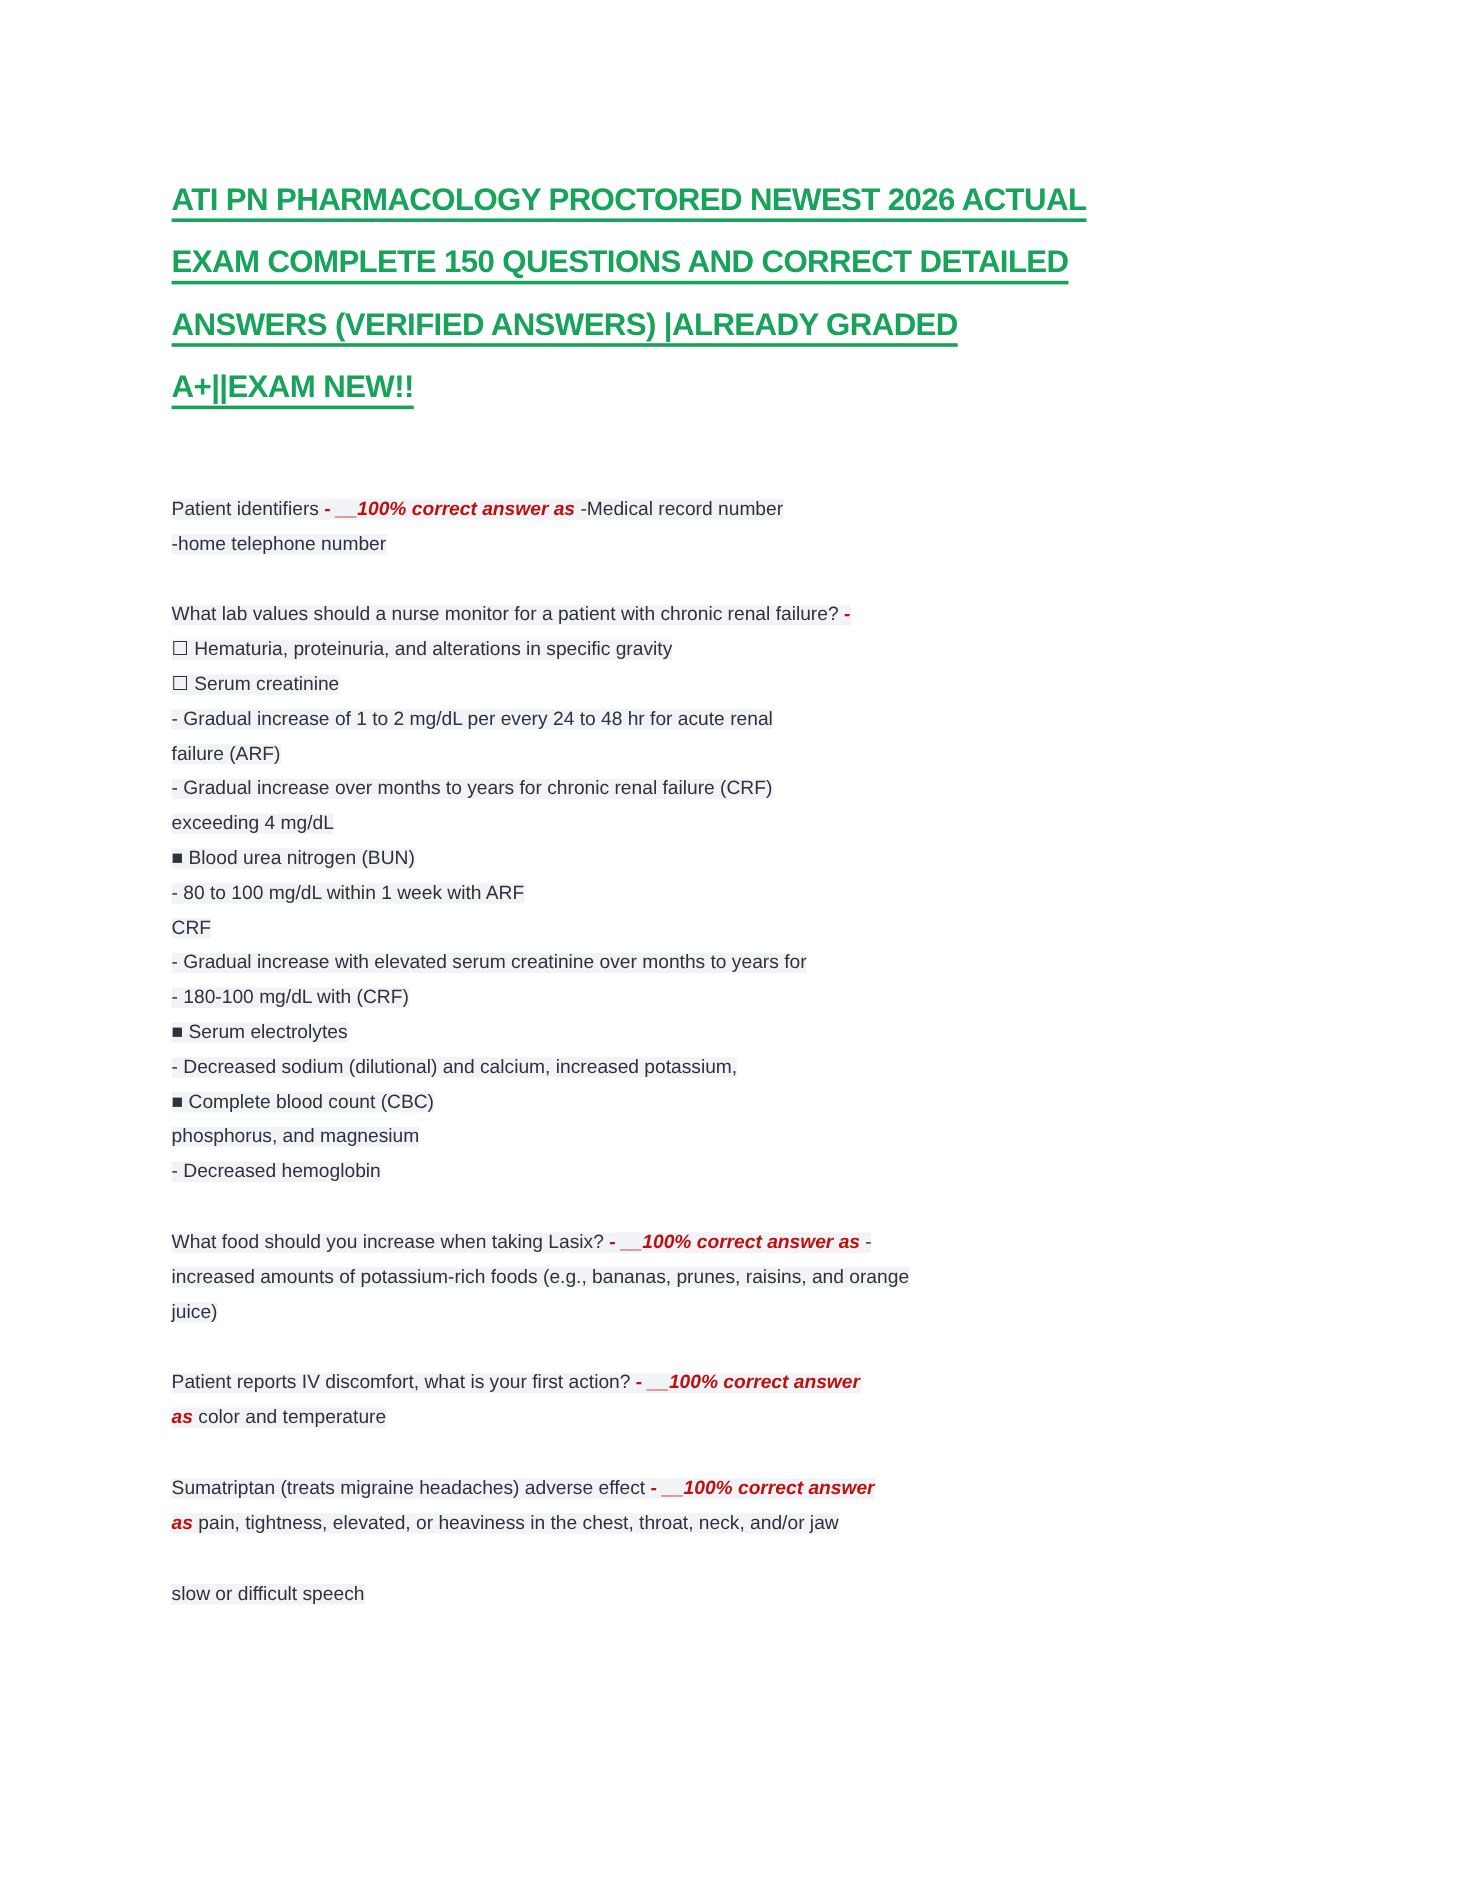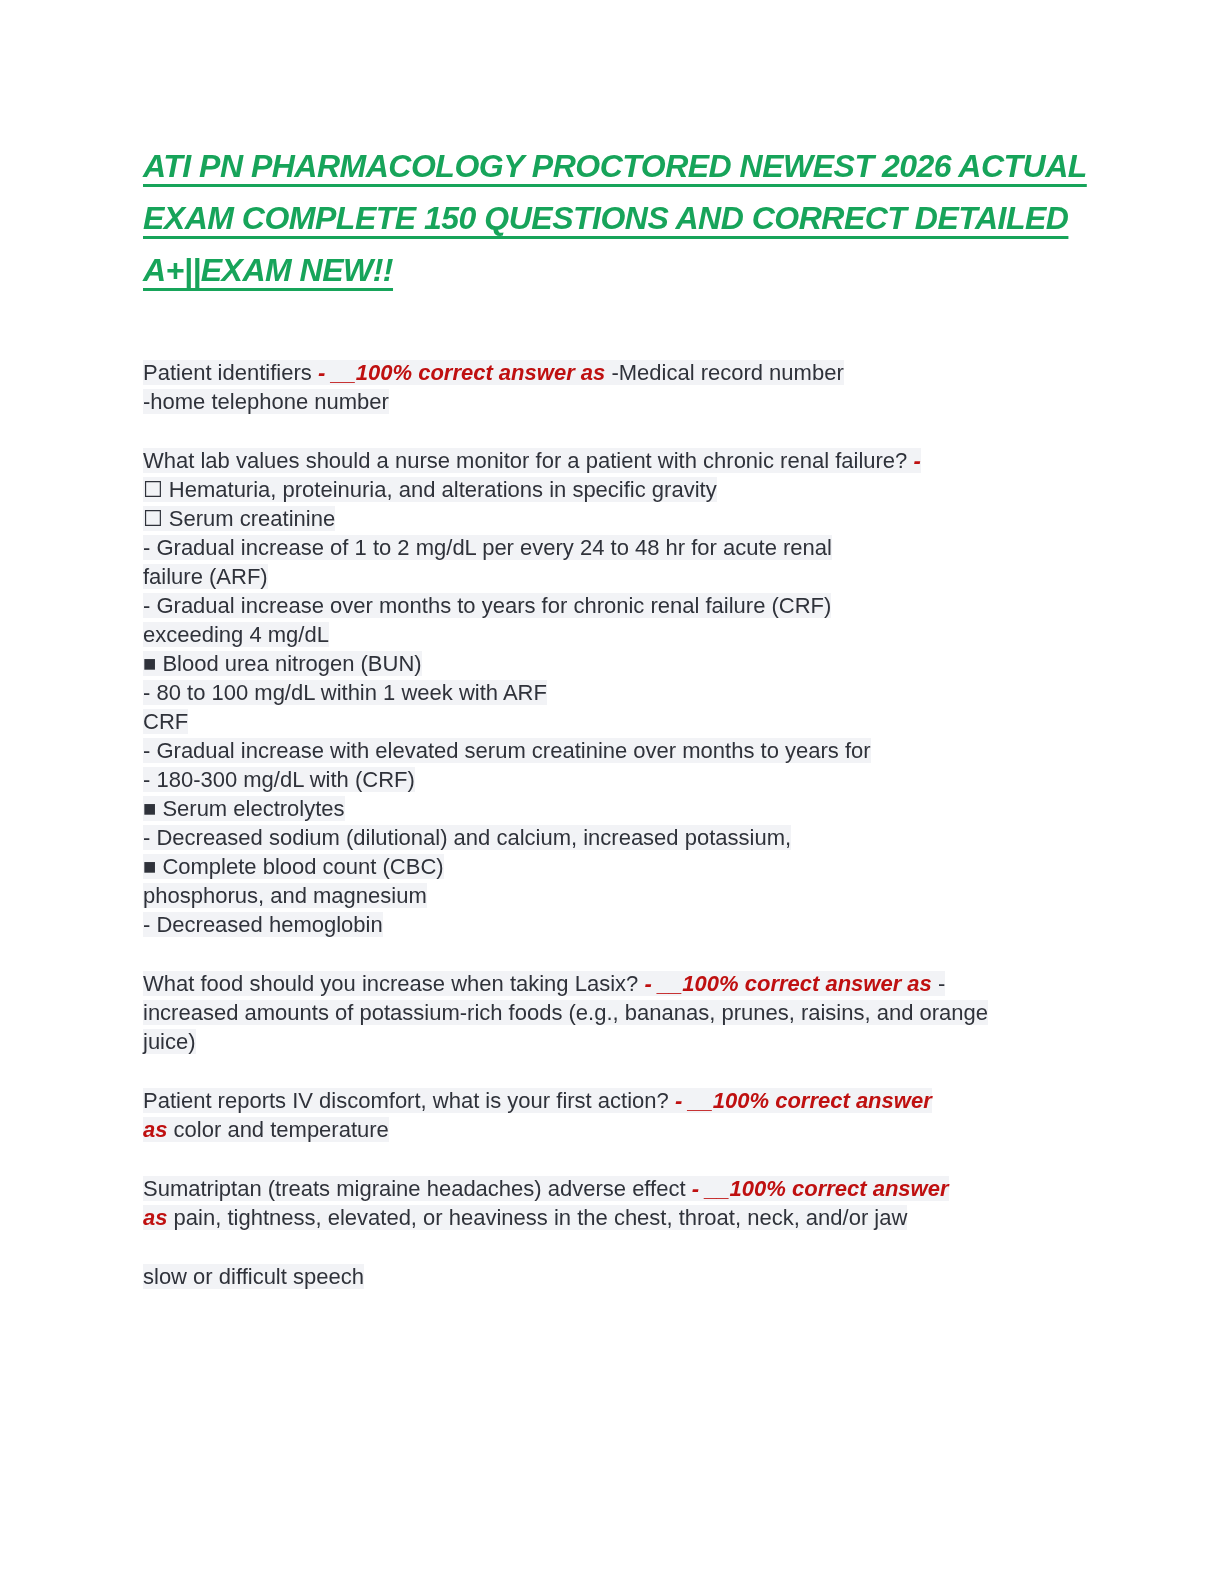--- a/index.html
+++ b/index.html
@@ -15,68 +15,69 @@
     font-family:"Liberation Sans","DejaVu Sans",sans-serif;
   }
   .page{
     position:relative;width:1224px;height:1584px;overflow:hidden;background:var(--pagebg);
   }
   .content{
     position:absolute;left:143px;top:140px;width:950px;
   }
   .doc-title{
     color:var(--green);
-    font-weight:bold;font-style:italic;
-    font-size:32px;line-height:52px;letter-spacing:-0.5px;
+    font-weight:bold;
+    font-size:26px;line-height:52px;letter-spacing:-0.5px;
     margin:0 0 62px 0;
   }
   .doc-title .tline{
     text-decoration:underline;
     text-decoration-thickness:3px;
     text-underline-offset:7px;
     text-decoration-color:var(--green);
   }
   .block{
-    font-size:22px;line-height:29px;color:var(--body);
+    font-size:16px;line-height:29px;color:var(--body);
     margin:0 0 30px 0;
   }
   .line{white-space:pre;}
   .run{background:var(--hl);}
   .run.red{
     color:var(--red);font-weight:bold;font-style:italic;
   }
 </style>
 </head>
 <body>
 
 <div class="page">
   <div class="content">
     <div class="doc-title">
         <div><span class="tline">ATI PN PHARMACOLOGY PROCTORED NEWEST 2026 ACTUAL</span></div>
         <div><span class="tline">EXAM COMPLETE 150 QUESTIONS AND CORRECT DETAILED</span></div>
+        <div><span class="tline">ANSWERS (VERIFIED ANSWERS) |ALREADY GRADED</span></div>
         <div><span class="tline">A+||EXAM NEW!!</span></div>
       </div>
     <div>
         <div class="block">
           <div class="line"><span class="run">Patient identifiers </span><span class="run red">- __100% correct answer as</span><span class="run"> -Medical record number</span></div>
           <div class="line"><span class="run">-home telephone number</span></div>
         </div>
         <div class="block">
           <div class="line"><span class="run">What lab values should a nurse monitor for a patient with chronic renal failure? </span><span class="run red">-</span></div>
           <div class="line"><span class="run">☐ Hematuria, proteinuria, and alterations in specific gravity</span></div>
           <div class="line"><span class="run">☐ Serum creatinine</span></div>
           <div class="line"><span class="run">- Gradual increase of 1 to 2 mg/dL per every 24 to 48 hr for acute renal</span></div>
           <div class="line"><span class="run">failure (ARF)</span></div>
           <div class="line"><span class="run">- Gradual increase over months to years for chronic renal failure (CRF)</span></div>
           <div class="line"><span class="run">exceeding 4 mg/dL</span></div>
           <div class="line"><span class="run">■ Blood urea nitrogen (BUN)</span></div>
           <div class="line"><span class="run">- 80 to 100 mg/dL within 1 week with ARF</span></div>
           <div class="line"><span class="run">CRF</span></div>
           <div class="line"><span class="run">- Gradual increase with elevated serum creatinine over months to years for</span></div>
-          <div class="line"><span class="run">- 180-300 mg/dL with (CRF)</span></div>
+          <div class="line"><span class="run">- 180-100 mg/dL with (CRF)</span></div>
           <div class="line"><span class="run">■ Serum electrolytes</span></div>
           <div class="line"><span class="run">- Decreased sodium (dilutional) and calcium, increased potassium,</span></div>
           <div class="line"><span class="run">■ Complete blood count (CBC)</span></div>
           <div class="line"><span class="run">phosphorus, and magnesium</span></div>
           <div class="line"><span class="run">- Decreased hemoglobin</span></div>
         </div>
         <div class="block">
           <div class="line"><span class="run">What food should you increase when taking Lasix? </span><span class="run red">- __100% correct answer as</span><span class="run"> -</span></div>
           <div class="line"><span class="run">increased amounts of potassium-rich foods (e.g., bananas, prunes, raisins, and orange</span></div>
           <div class="line"><span class="run">juice)</span></div>

